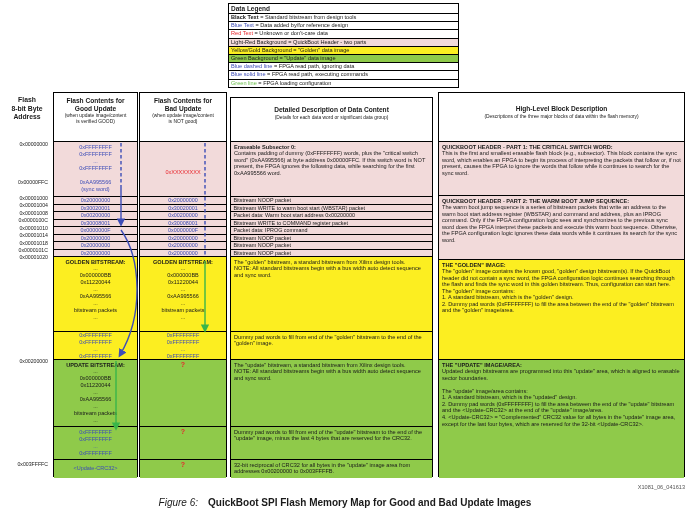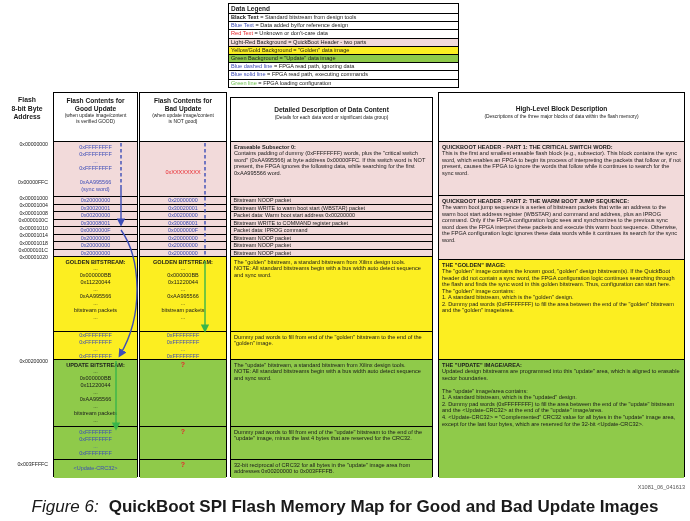--- a/index.html
+++ b/index.html
@@ -37,21 +37,21 @@
   .sect-title{font-size:5.6px;font-weight:bold;text-align:center;padding-top:2px;}
   .qmark{color:var(--red-text);font-weight:bold;text-align:center;font-size:7px;line-height:8px;padding-top:1px;}
   
   .drow{height:7.5px;box-sizing:border-box;border-top:1px solid #000;font-size:5.4px;line-height:6.6px;padding-left:2.5px;}
   .body-txt{font-size:5.6px;line-height:6.6px;padding:1.5px 3px;white-space:pre-line;}
   .body-title{font-size:5.6px;font-weight:bold;padding:1.5px 3px 0 3px;line-height:6.4px;}
   .body-title + .body-txt{padding-top:0;}
   
   .overlay{position:absolute;left:0;top:0;pointer-events:none;}
   .watermark{position:absolute;right:5px;top:484px;font-size:5.6px;color:#555;}
-  .caption{position:absolute;left:0;right:0;top:497px;text-align:center;font-size:17px;}
+  .caption{position:absolute;left:0;right:0;top:497px;text-align:center;font-size:10px;}
   .caption .fl{font-style:italic;margin-right:10px;}
   .caption .ft{font-weight:bold;}
 </style>
 </head>
 <body>
 
 <div class="canvas">
 
   <div class="legend">
     <div class="legend-title">Data Legend</div>

